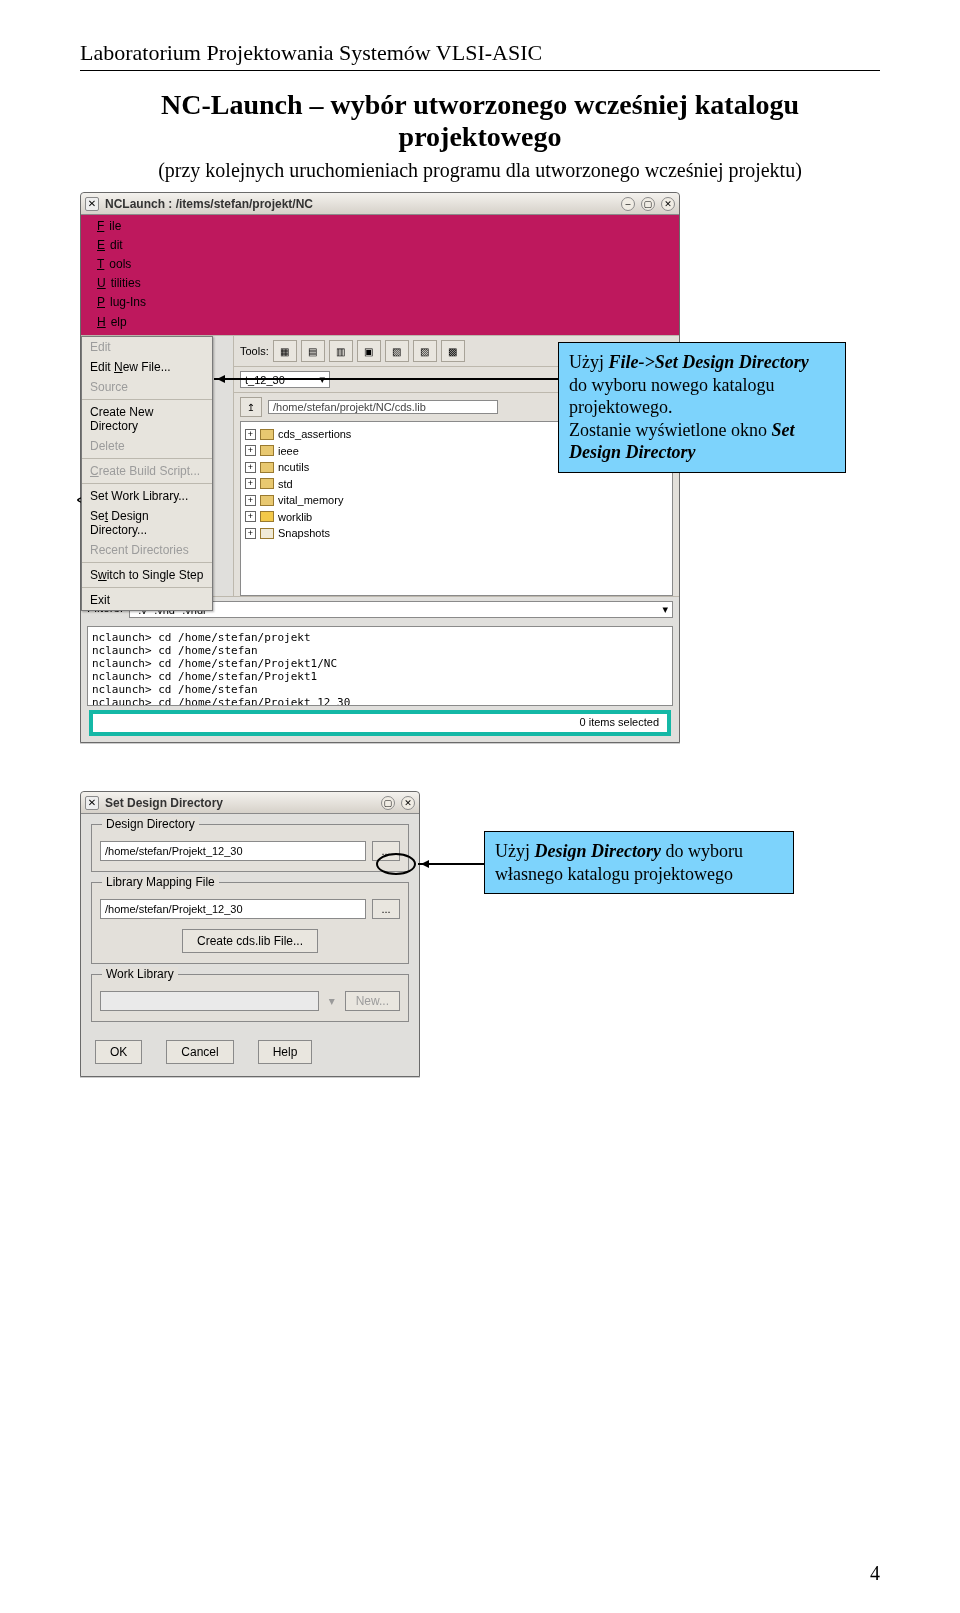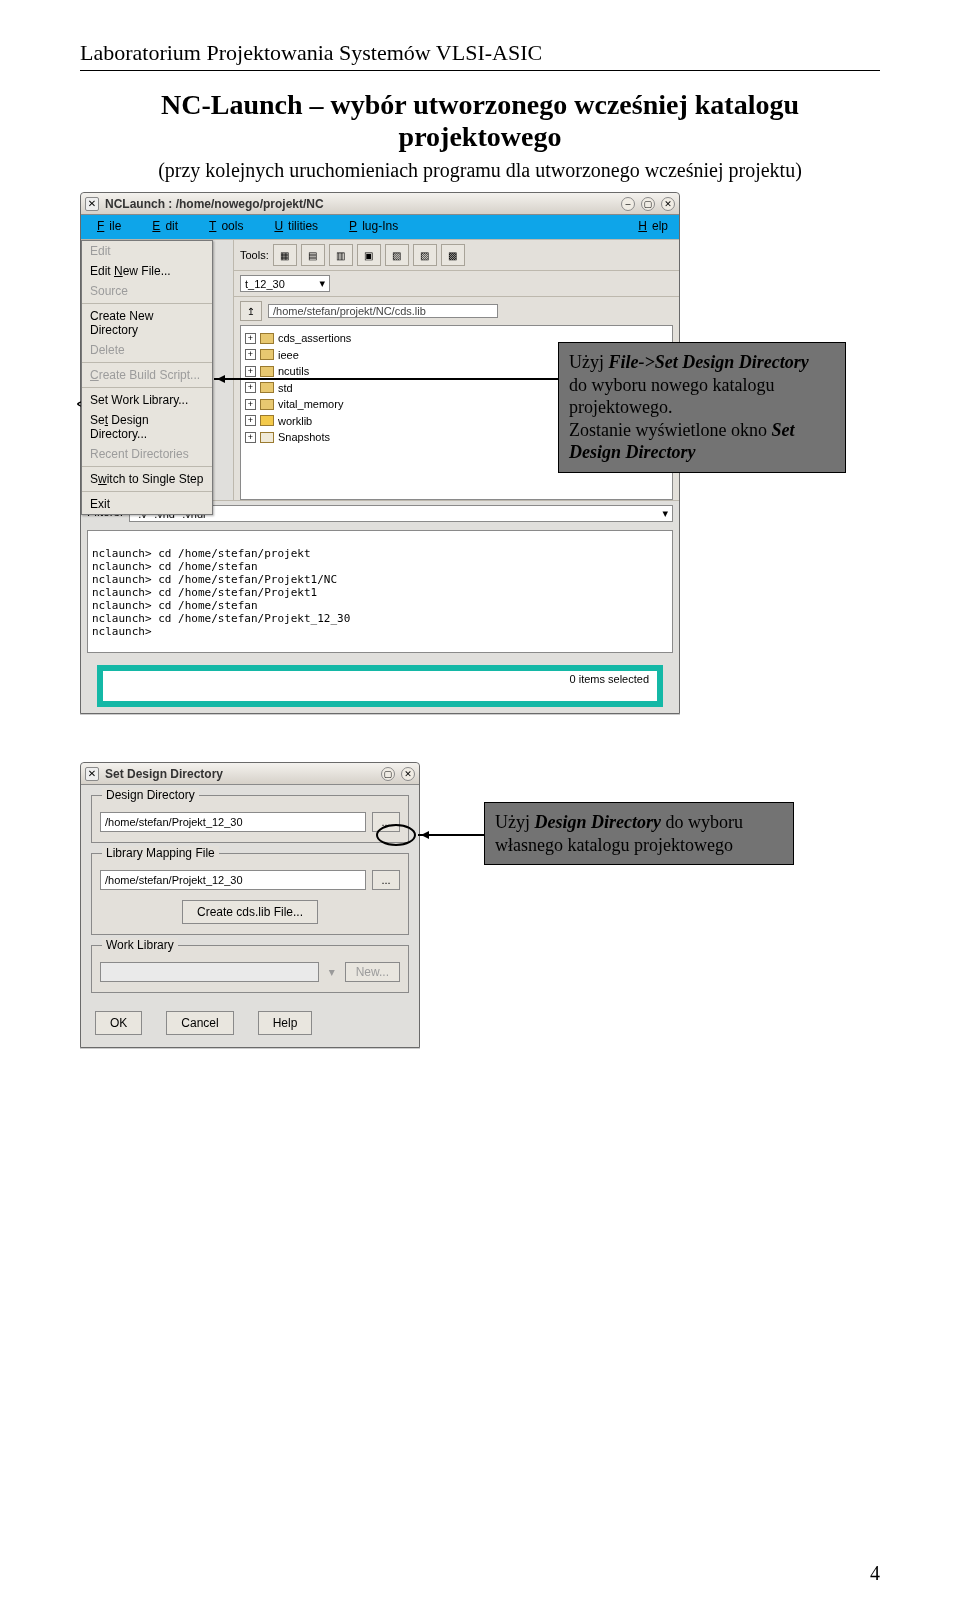--- a/index.html
+++ b/index.html
@@ -35,21 +35,21 @@
     border-bottom: 1px solid #8a8a8a;
     border-radius: 4px 4px 0 0;
   }
   .tb-left { display:flex; align-items:center; gap:6px; }
   .tb-x { width:14px; height:14px; display:flex; align-items:center; justify-content:center;
           background:#eee; border:1px solid #8a8a8a; border-radius:2px; font-size:10px; }
   .tb-title { font-size:12px; font-weight:bold; color:#333; }
   .tb-btns { display:flex; gap:6px; }
   .tb-btn { width:14px; height:14px; border:1px solid #8a8a8a; border-radius:7px;
             display:flex; align-items:center; justify-content:center; font-size:9px; background:#f0ece4;}
-  .menubar { display:flex; gap:16px; padding:2px 6px 4px; background:#0ea5e9; border-bottom:1px solid #bdb8ad; }
+  .menubar { display:flex; gap:1px; padding:2px 6px 4px; background:#be185d; border-bottom:1px solid #bdb8ad;flex-direction:column; }
   .menubar span { padding:2px 5px; }
   .munder { text-decoration: underline; }
   .content-area { position:relative; }
 
   
   .nclaunch { width:600px; margin: 0; }
   .nc-body { display:flex; height:260px; }
   .filemenu {
     position:absolute; left:0; top:0; width:132px; background:#e7e4dd;
     border:1px solid #7a7a7a; box-shadow:1px 1px 2px rgba(0,0,0,.3); z-index:5;
@@ -71,33 +71,33 @@
     line-height:1.5;
   }
   .tree .row { display:flex; align-items:center; gap:4px; }
   .exp { width:11px; height:11px; border:1px solid #666; display:inline-flex; align-items:center; justify-content:center; font-size:9px; line-height:1;}
   .foldericon { width:14px; height:11px; background:#e8c870; border:1px solid #9a7a30; }
   .folderyellow { background:#f3c94a; }
   .folderplain { background:#f0ead8; }
 
   .filterrow { display:flex; align-items:flex-start; gap:6px; padding:4px 6px; border-top:1px solid #bdb8ad;}
   .filterbox { flex:1; }
-  .nc-log { background:#fff; border:1px solid #8a8a8a; margin:4px 6px 12px; height:123px;
-            font-family: monospace; font-size:11px; padding:16px 4px; overflow:hidden; color:#000;}
-  .nc-status { text-align:right; padding:2px 8px 16px; background:#fff; border:6px solid #14b8a6; margin:0 16px 6px; font-size:11px;}
+  .nc-log { background:#fff; border:1px solid #8a8a8a; margin:4px 6px 4px; height:80px;
+            font-family: monospace; font-size:11px; padding:4px 4px; overflow:hidden; color:#000;}
+  .nc-status { text-align:right; padding:2px 8px 4px; background:#fff; border:4px solid #14b8a6; margin:0 8px 6px; font-size:11px;}
 
   
   .ellipse-mark {
     position:absolute; border:2px solid #000; border-radius:50%;
     pointer-events:none;
   }
 
   
   .callout {
-    position:absolute; background:#737373; border:1px solid #000; padding:8px 10px;
+    position:absolute; background:#7dd3fc; border:1px solid #000; padding:8px 10px;
     font-family:"Times New Roman",serif; font-size:18px; line-height:1.25;
   }
   .italic { font-style: italic; font-weight: bold; }
   .arrow { position:absolute; height:2px; background:#000; }
   .arrow::after{
     content:""; position:absolute; left:-1px; top:-3px;
     border:4px solid transparent; border-right:8px solid #000;
   }
 
   
@@ -125,21 +125,21 @@
 <hr class="hr-top">
 
 <div class="title">NC-Launch – wybór utworzonego wcześniej katalogu projektowego</div>
 <div class="subtitle">(przy kolejnych uruchomieniach programu dla utworzonego wcześniej projektu)</div>
 
 <div class="nclaunch-wrap">
   <div class="win nclaunch">
     <div class="titlebar">
       <div class="tb-left">
         <div class="tb-x">✕</div>
-        <div class="tb-title">NCLaunch : /home/nowego/projekt/NC</div>
+        <div class="tb-title">NCLaunch : /items/stefan/projekt/NC</div>
       </div>
       <div class="tb-btns">
         <div class="tb-btn">–</div>
         <div class="tb-btn">▢</div>
         <div class="tb-btn">✕</div>
       </div>
     </div>
     <div class="menubar">
       <span><span class="munder">F</span>ile</span>
       <span><span class="munder">E</span>dit</span>

